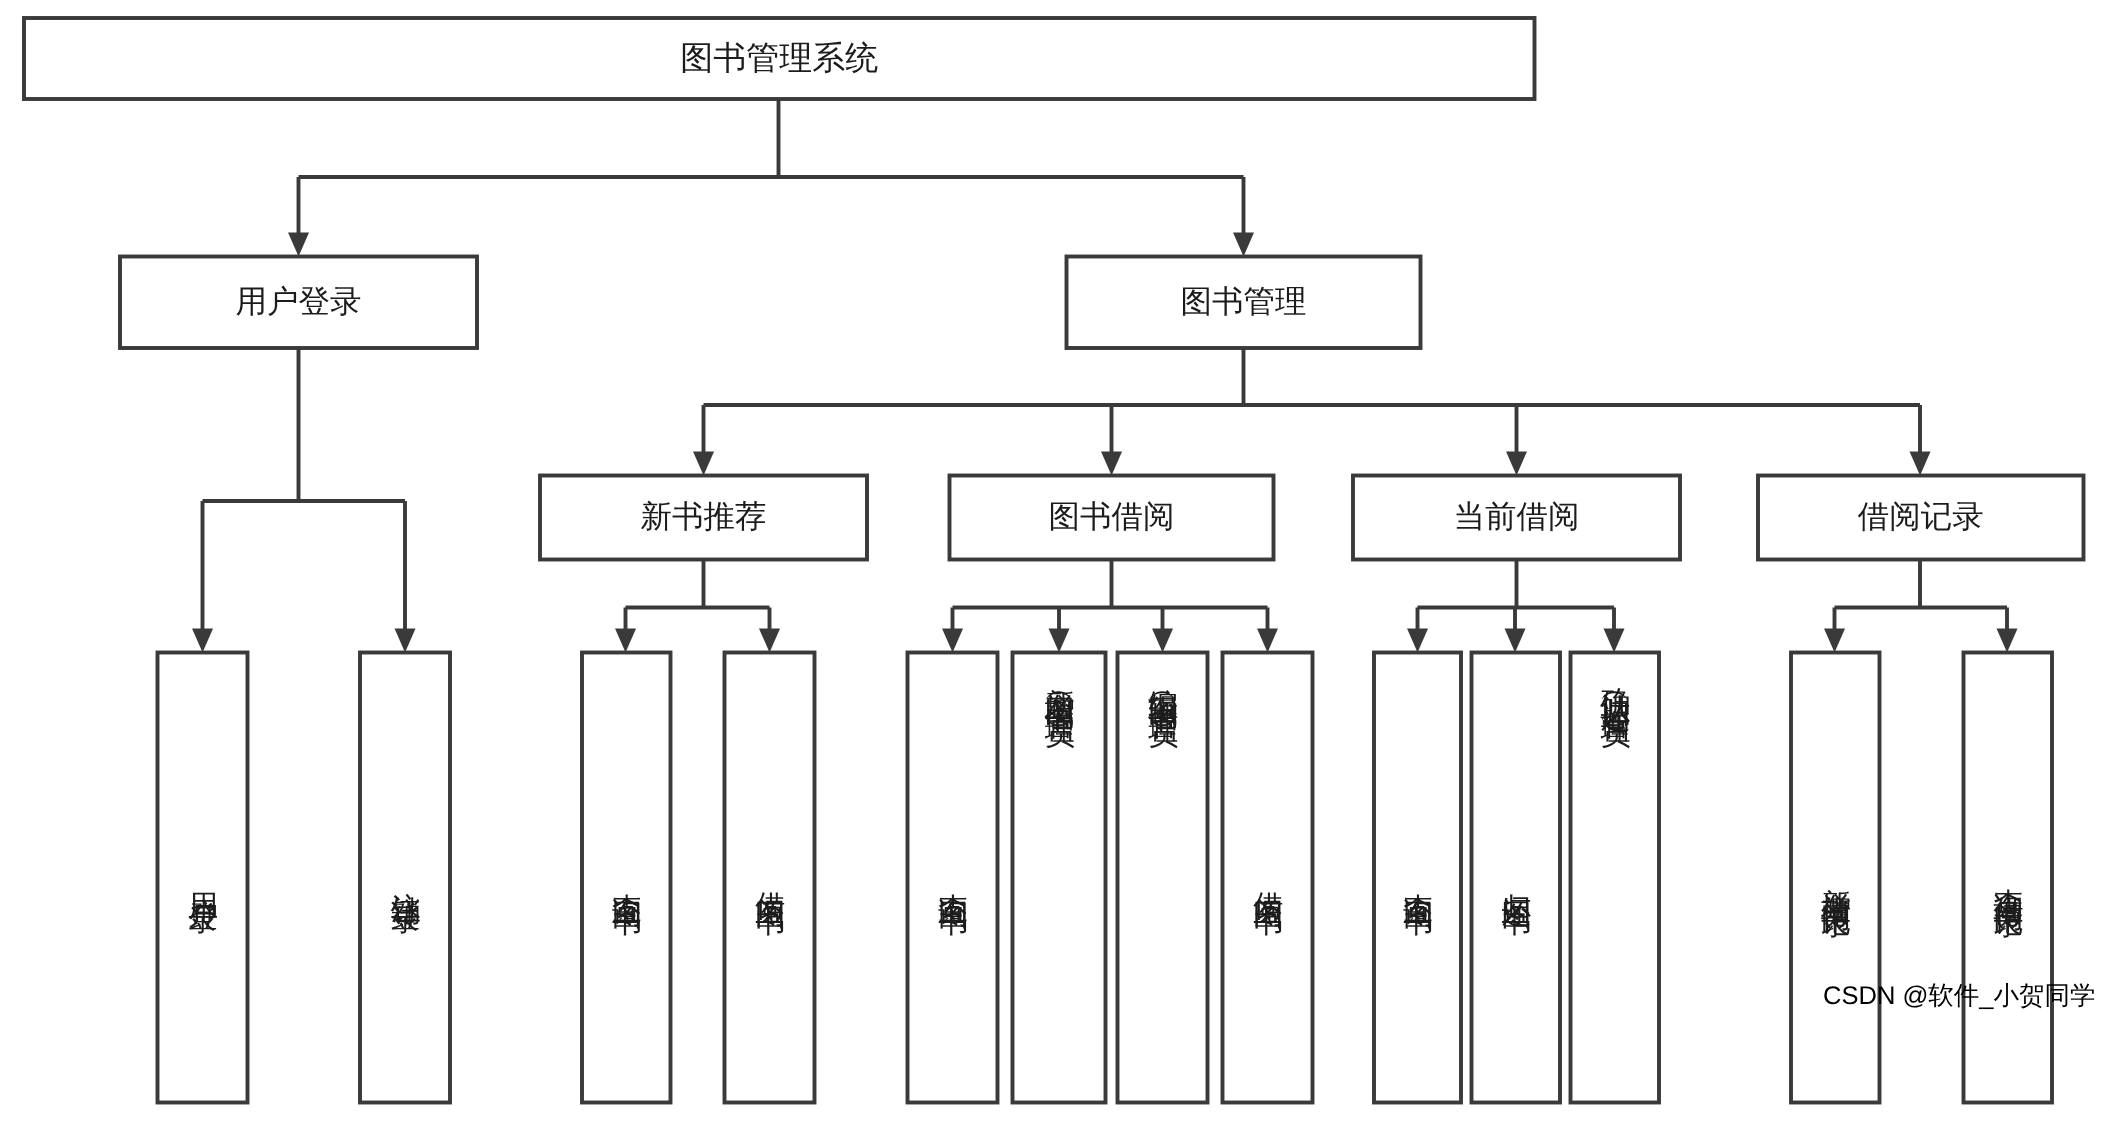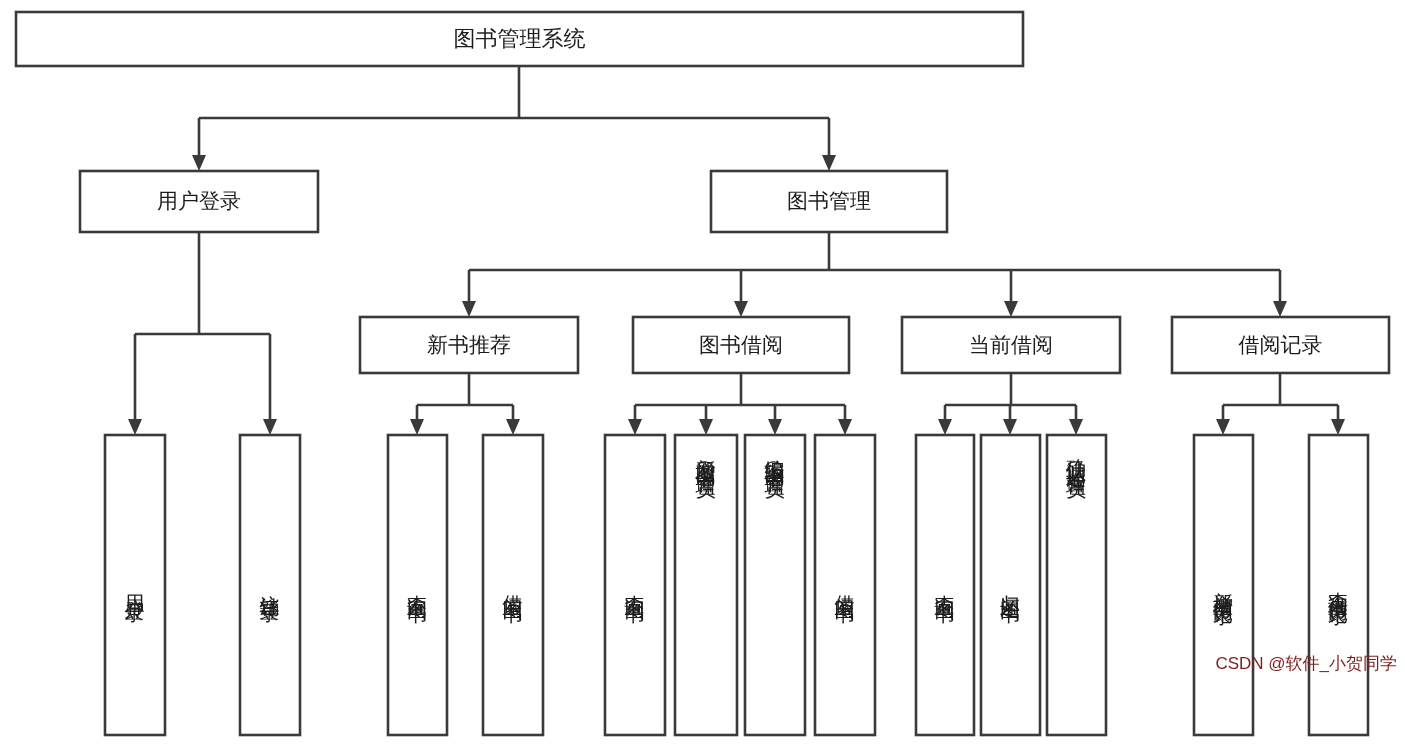--- a/index.html
+++ b/index.html
@@ -71,21 +71,21 @@
     color: #1c1c1c;
     letter-spacing: 3px;
     white-space: nowrap;
   }
   .watermark {
     position: absolute;
     right: 8px;
     bottom: 6px;
     font-family: "Liberation Sans", "DejaVu Sans", sans-serif;
     font-size: 17px;
-    color: #7f1d1d;
+    color: #000000;
     white-space: nowrap;
     pointer-events: none;
   }
 </style>
 </head>
 <body>
 
 <div id="diagram-root">
 
   <svg class="diagram-canvas" viewBox="0 0 1405 747">

